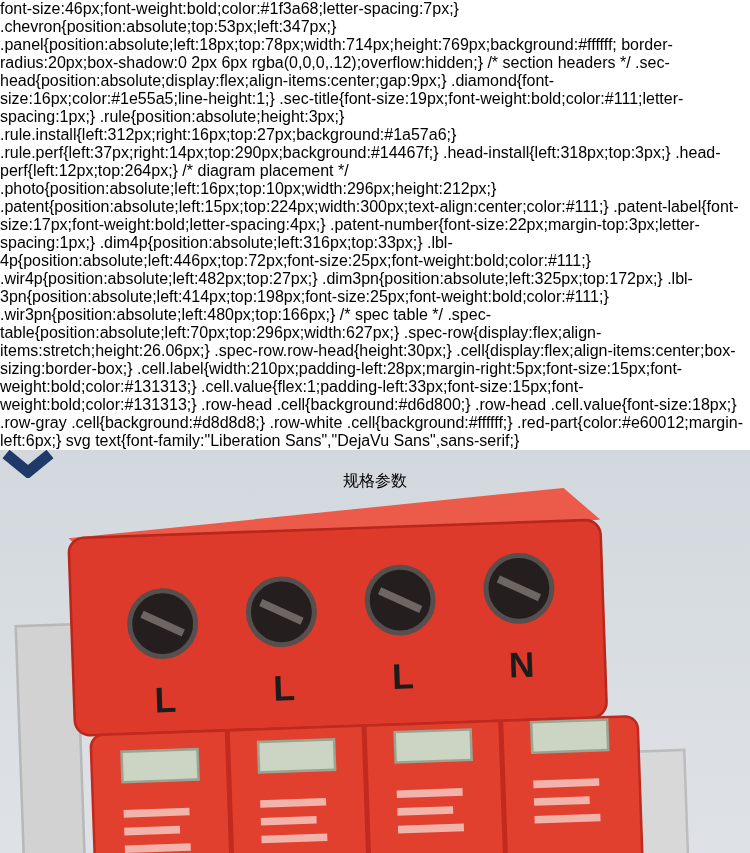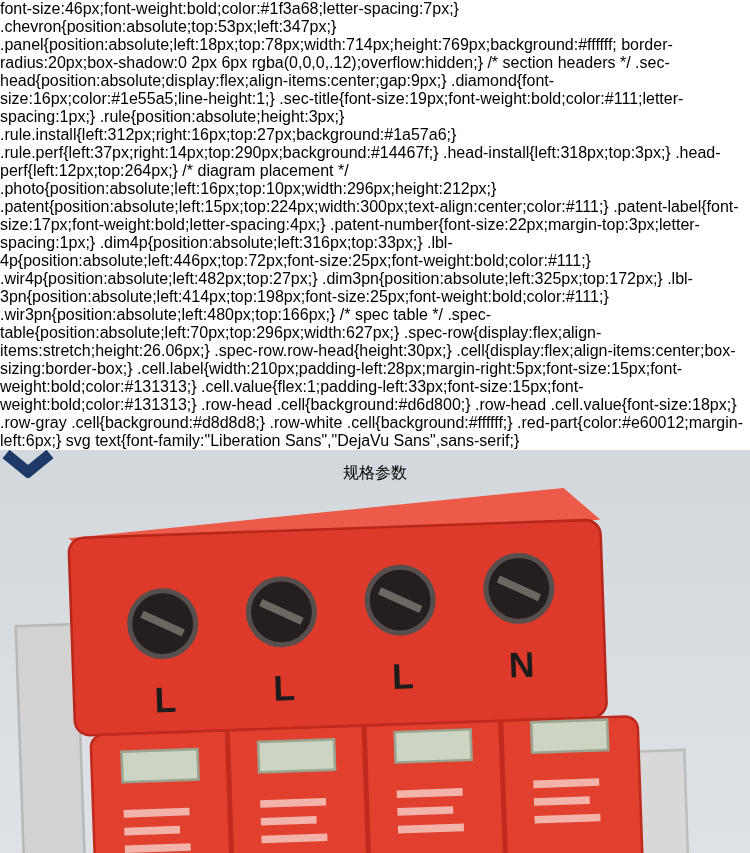--- a/index.html
+++ b/index.html
@@ -1,19 +1,19 @@
 <!DOCTYPE html>
 <html><head>
 <meta charset="utf-8">
 <style>
   html,body{margin:0;padding:0;}
   body{width:750px;font-family:"Liberation Sans","DejaVu Sans",sans-serif;}
   .stage{position:relative;width:750px;height:853px;overflow:hidden;
          background:linear-gradient(180deg,#d2d8dd 0%,#dde1e5 40%,#e3e6e9 100%);}
-  .page-title{position:absolute;top:13px;left:0;width:750px;text-align:center;
+  .page-title{position:absolute;top:21px;left:0;width:750px;text-align:center;
 <style></style>
               </head><body>font-size:46px;font-weight:bold;color:#1f3a68;letter-spacing:7px;}
   .chevron{position:absolute;top:53px;left:347px;}
   .panel{position:absolute;left:18px;top:78px;width:714px;height:769px;background:#ffffff;
          border-radius:20px;box-shadow:0 2px 6px rgba(0,0,0,.12);overflow:hidden;}
 
   /* section headers */
   .sec-head{position:absolute;display:flex;align-items:center;gap:9px;}
   .diamond{font-size:16px;color:#1e55a5;line-height:1;}
   .sec-title{font-size:19px;font-weight:bold;color:#111;letter-spacing:1px;}

